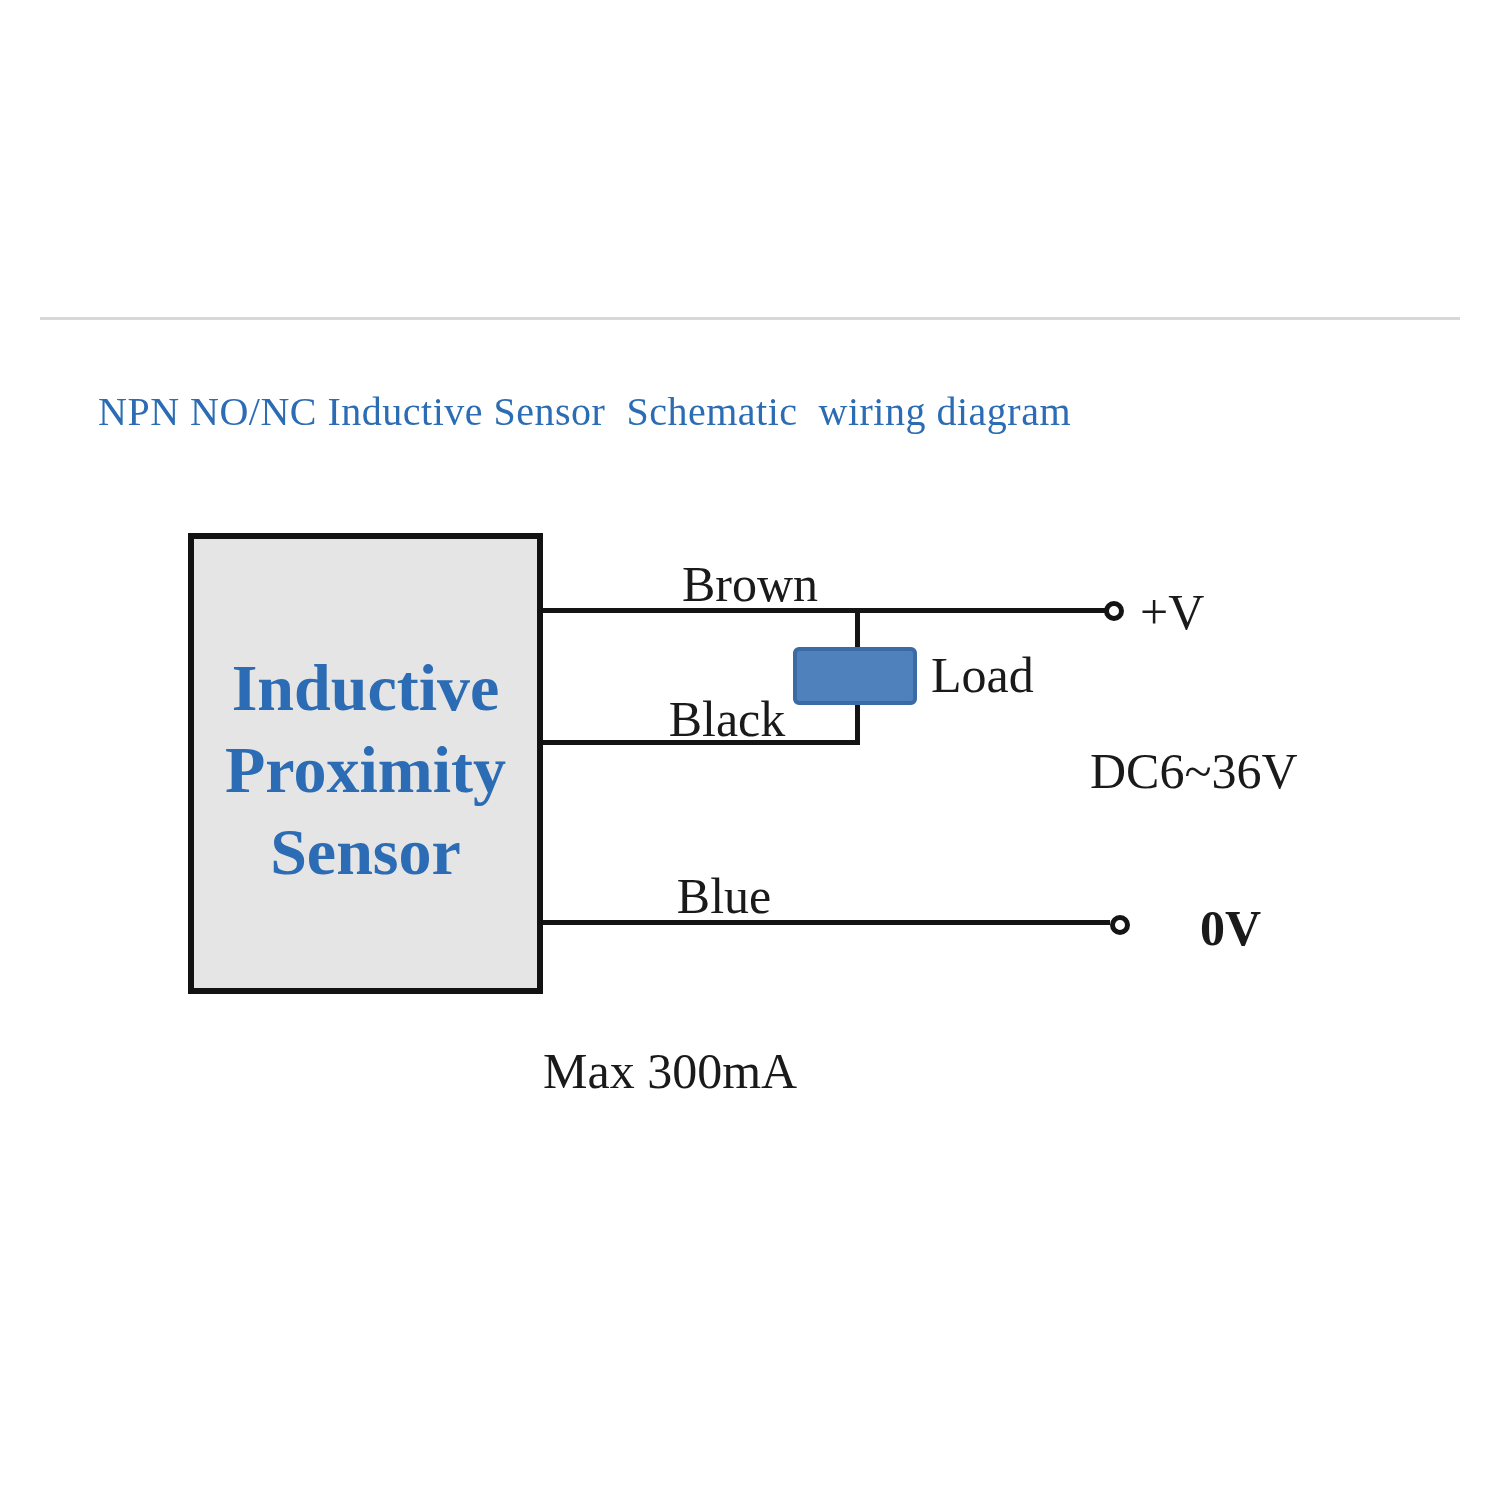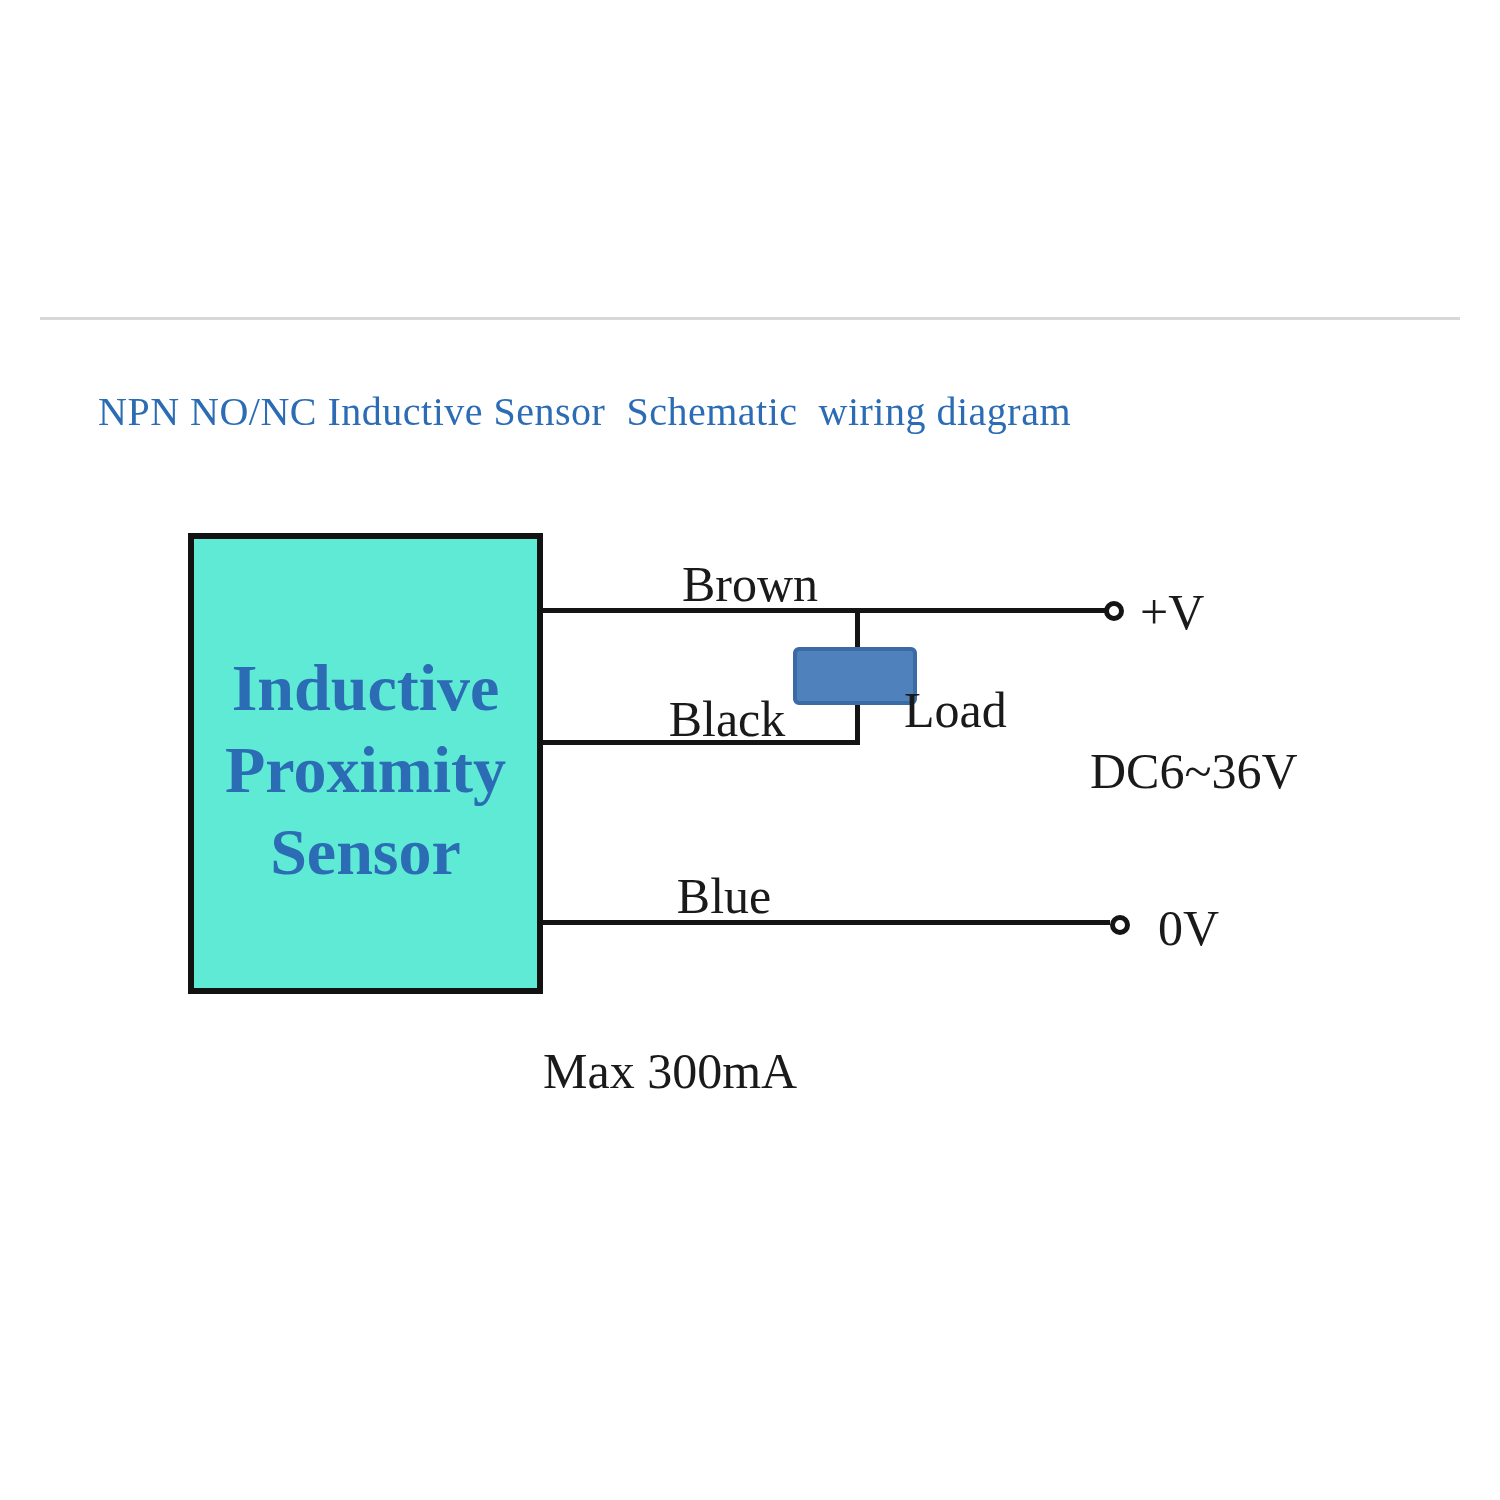--- a/index.html
+++ b/index.html
@@ -19,21 +19,21 @@
   .title {
     left: 98px; top: 388px;
     font-size: 40px;
     white-space: pre;
     letter-spacing: 0.5px;
   }
 
   .sensor-box {
     left: 188px; top: 533px; width: 355px; height: 461px;
     border: 6px solid #121212;
-    background: #5eead4;
+    background: #e5e5e5;
     display: flex;
     flex-direction: column;
     align-items: center;
     justify-content: center;
   }
   .sensor-line {
     font-weight: bold;
     font-size: 66px;
     line-height: 82px;
     text-align: center;
@@ -63,23 +63,23 @@
 
   .lbl {
     font-size: 50px;
     line-height: 50px;
     color: #1a1a1a;
     white-space: nowrap;
   }
   .lbl-brown { left: 638px; top: 559px; width: 180px; text-align: right; }
   .lbl-black { left: 637px; top: 694px; width: 180px; text-align: center; }
   .lbl-blue  { left: 634px; top: 871px; width: 180px; text-align: center; }
-  .lbl-load  { left: 904px; top: 650px; margin-top: 35px; }
+  .lbl-load  { left: 931px; top: 650px; }
   .lbl-pv    { left: 1140px; top: 587px; }
-  .lbl-0v    { left: 1158px; top: 903px; }
+  .lbl-0v    { left: 1200px; top: 903px; font-weight: bold; }
   .lbl-dc    { left: 1090px; top: 746px; }
   .lbl-max   { left: 543px; top: 1028px; margin-top: 18px; }
 </style>
 </head>
 <body>
 
 <div class="abs divider" style="background: rgb(216, 216, 216);"></div>
 
 <div class="abs title" style="color: rgb(43, 108, 180);">NPN NO/NC Inductive Sensor  Schematic  wiring diagram</div>
 

